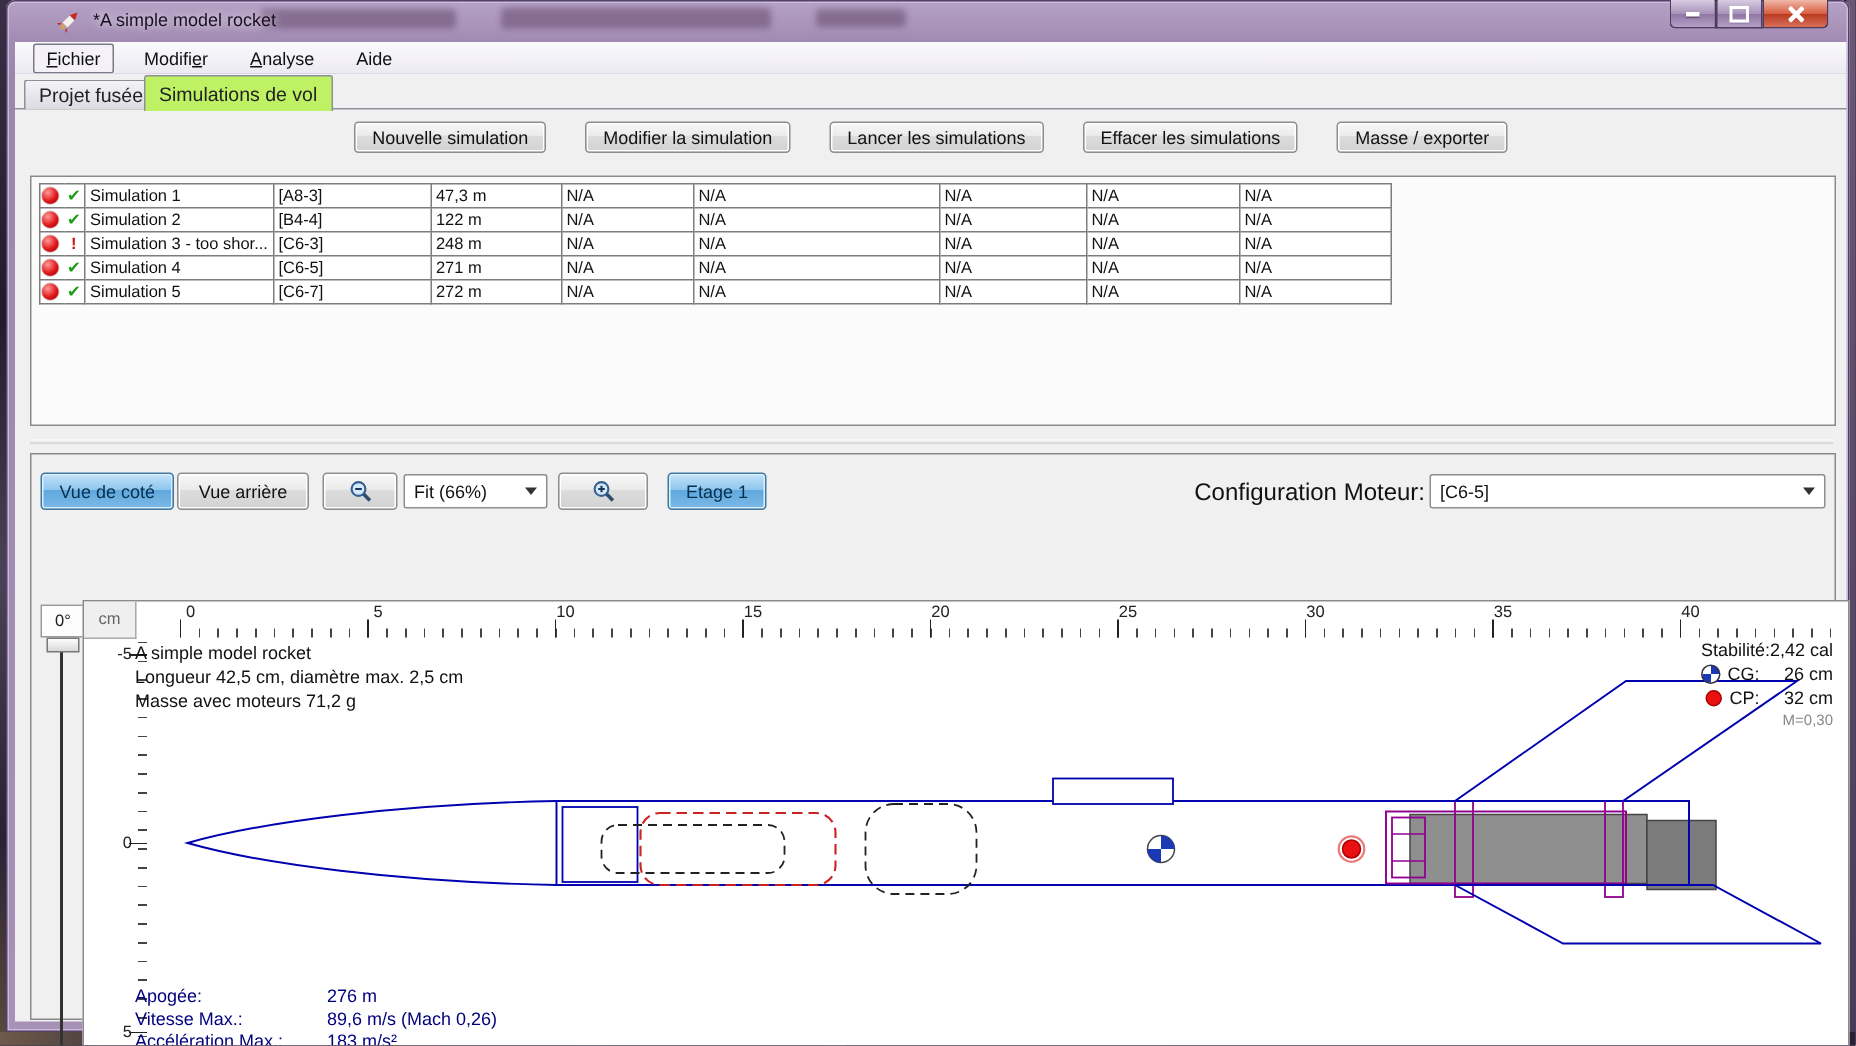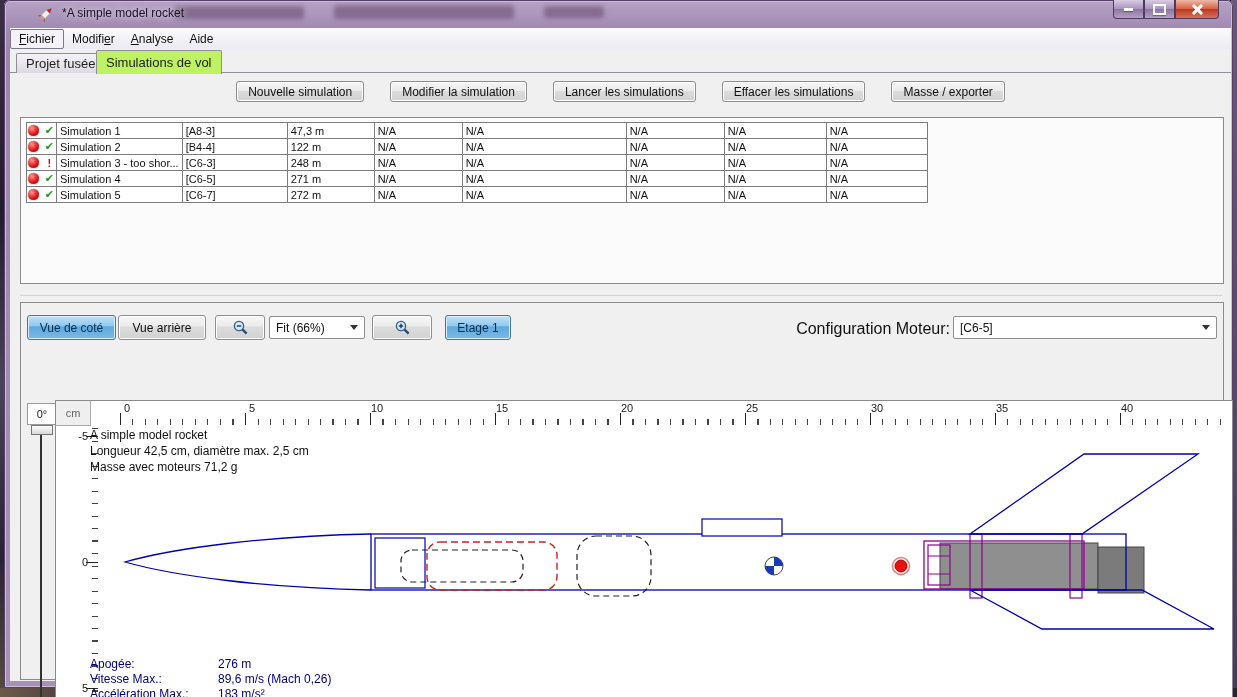--- a/index.html
+++ b/index.html
@@ -28,21 +28,21 @@
   .cap-btn.close{width:42px;border-radius:0 0 4px 0;background:linear-gradient(180deg,#f0b8a8,#d95f42 50%,#b93a20 52%,#d8705a);}
   .glyph-minbar{width:9px;height:3px;background:#fff;box-shadow:0 1px 1px rgba(0,0,0,.4);}
   .glyph-maxbox{width:9px;height:7px;border:2px solid #fff;box-shadow:0 1px 1px rgba(0,0,0,.3);}
   .glyph-x{position:relative;width:11px;height:11px;}
   .glyph-x::before,.glyph-x::after{content:"";position:absolute;left:4px;top:-1px;width:3px;height:13px;background:#fff;border-radius:1px;}
   .glyph-x::before{transform:rotate(45deg);} .glyph-x::after{transform:rotate(-45deg);}
 
   
   .menubar{position:absolute;left:6px;top:28px;width:1221px;height:21px;
     background:linear-gradient(180deg,#fbfafc,#eceaf2);border-bottom:1px solid #d2cde0;display:flex;align-items:center;font-size:12px;color:#111;}
-  .menu-item{padding:2px 8px;margin-left:0;}
+  .menu-item{padding:2px 8px;margin-left:12px;}
   .menu-item.focused{border:1px solid #7a7a8a;border-radius:2px;background:#f4f2f8;}
   .menu-item u{text-decoration:underline;}
 
   
   .client{position:absolute;left:6px;top:49px;width:1221px;height:632px;background:#f0f0f0;}
   .tabstrip{position:absolute;left:0;top:0;width:100%;height:23px;}
   .tab{position:absolute;top:4px;height:19px;padding:0 9px;font-size:13px;color:#222;display:flex;align-items:center;
     background:linear-gradient(180deg,#f4f3f6,#dddae2);border:1px solid #8f8f9a;border-bottom:none;border-radius:2px 2px 0 0;}
   .tab.active{top:1px;height:23px;background:#bef264;z-index:2;}
   .tab-underline{position:absolute;left:0;top:23px;width:100%;height:1px;background:#8f8f9a;}
@@ -364,20 +364,34 @@
               <circle cx="845" cy="165" r="6" fill="#e81010" stroke="#a00" stroke-width="1"></circle>
             </g>
           </svg>
 
           <div class="info-block">
             <div>A simple model rocket</div>
             <div>Longueur 42,5 cm, diamètre max. 2,5 cm</div>
             <div>Masse avec moteurs  71,2 g</div>
           </div>
 
+          <div class="stab-block">
+            <div>Stabilité:2,42 cal</div>
+            <div class="stab-row">
+              <span class="cg-mini"></span>
+              <span>CG:</span>
+              <span class="stab-val">26 cm</span>
+            </div>
+            <div class="stab-row">
+              <span class="cp-mini"></span>
+              <span>CP:</span>
+              <span class="stab-val">32 cm</span>
+            </div>
+            <div class="mach">M=0,30</div>
+          </div>
 
           <div class="results-block">
             <div><span class="lbl">Apogée:</span><span>276 m</span></div>
             <div><span class="lbl">Vitesse Max.:</span><span>89,6 m/s  (Mach 0,26)</span></div>
             <div><span class="lbl">Accélération Max.:</span><span>183 m/s²</span></div>
           </div>
         </div>
 
       </div>
     </div>

